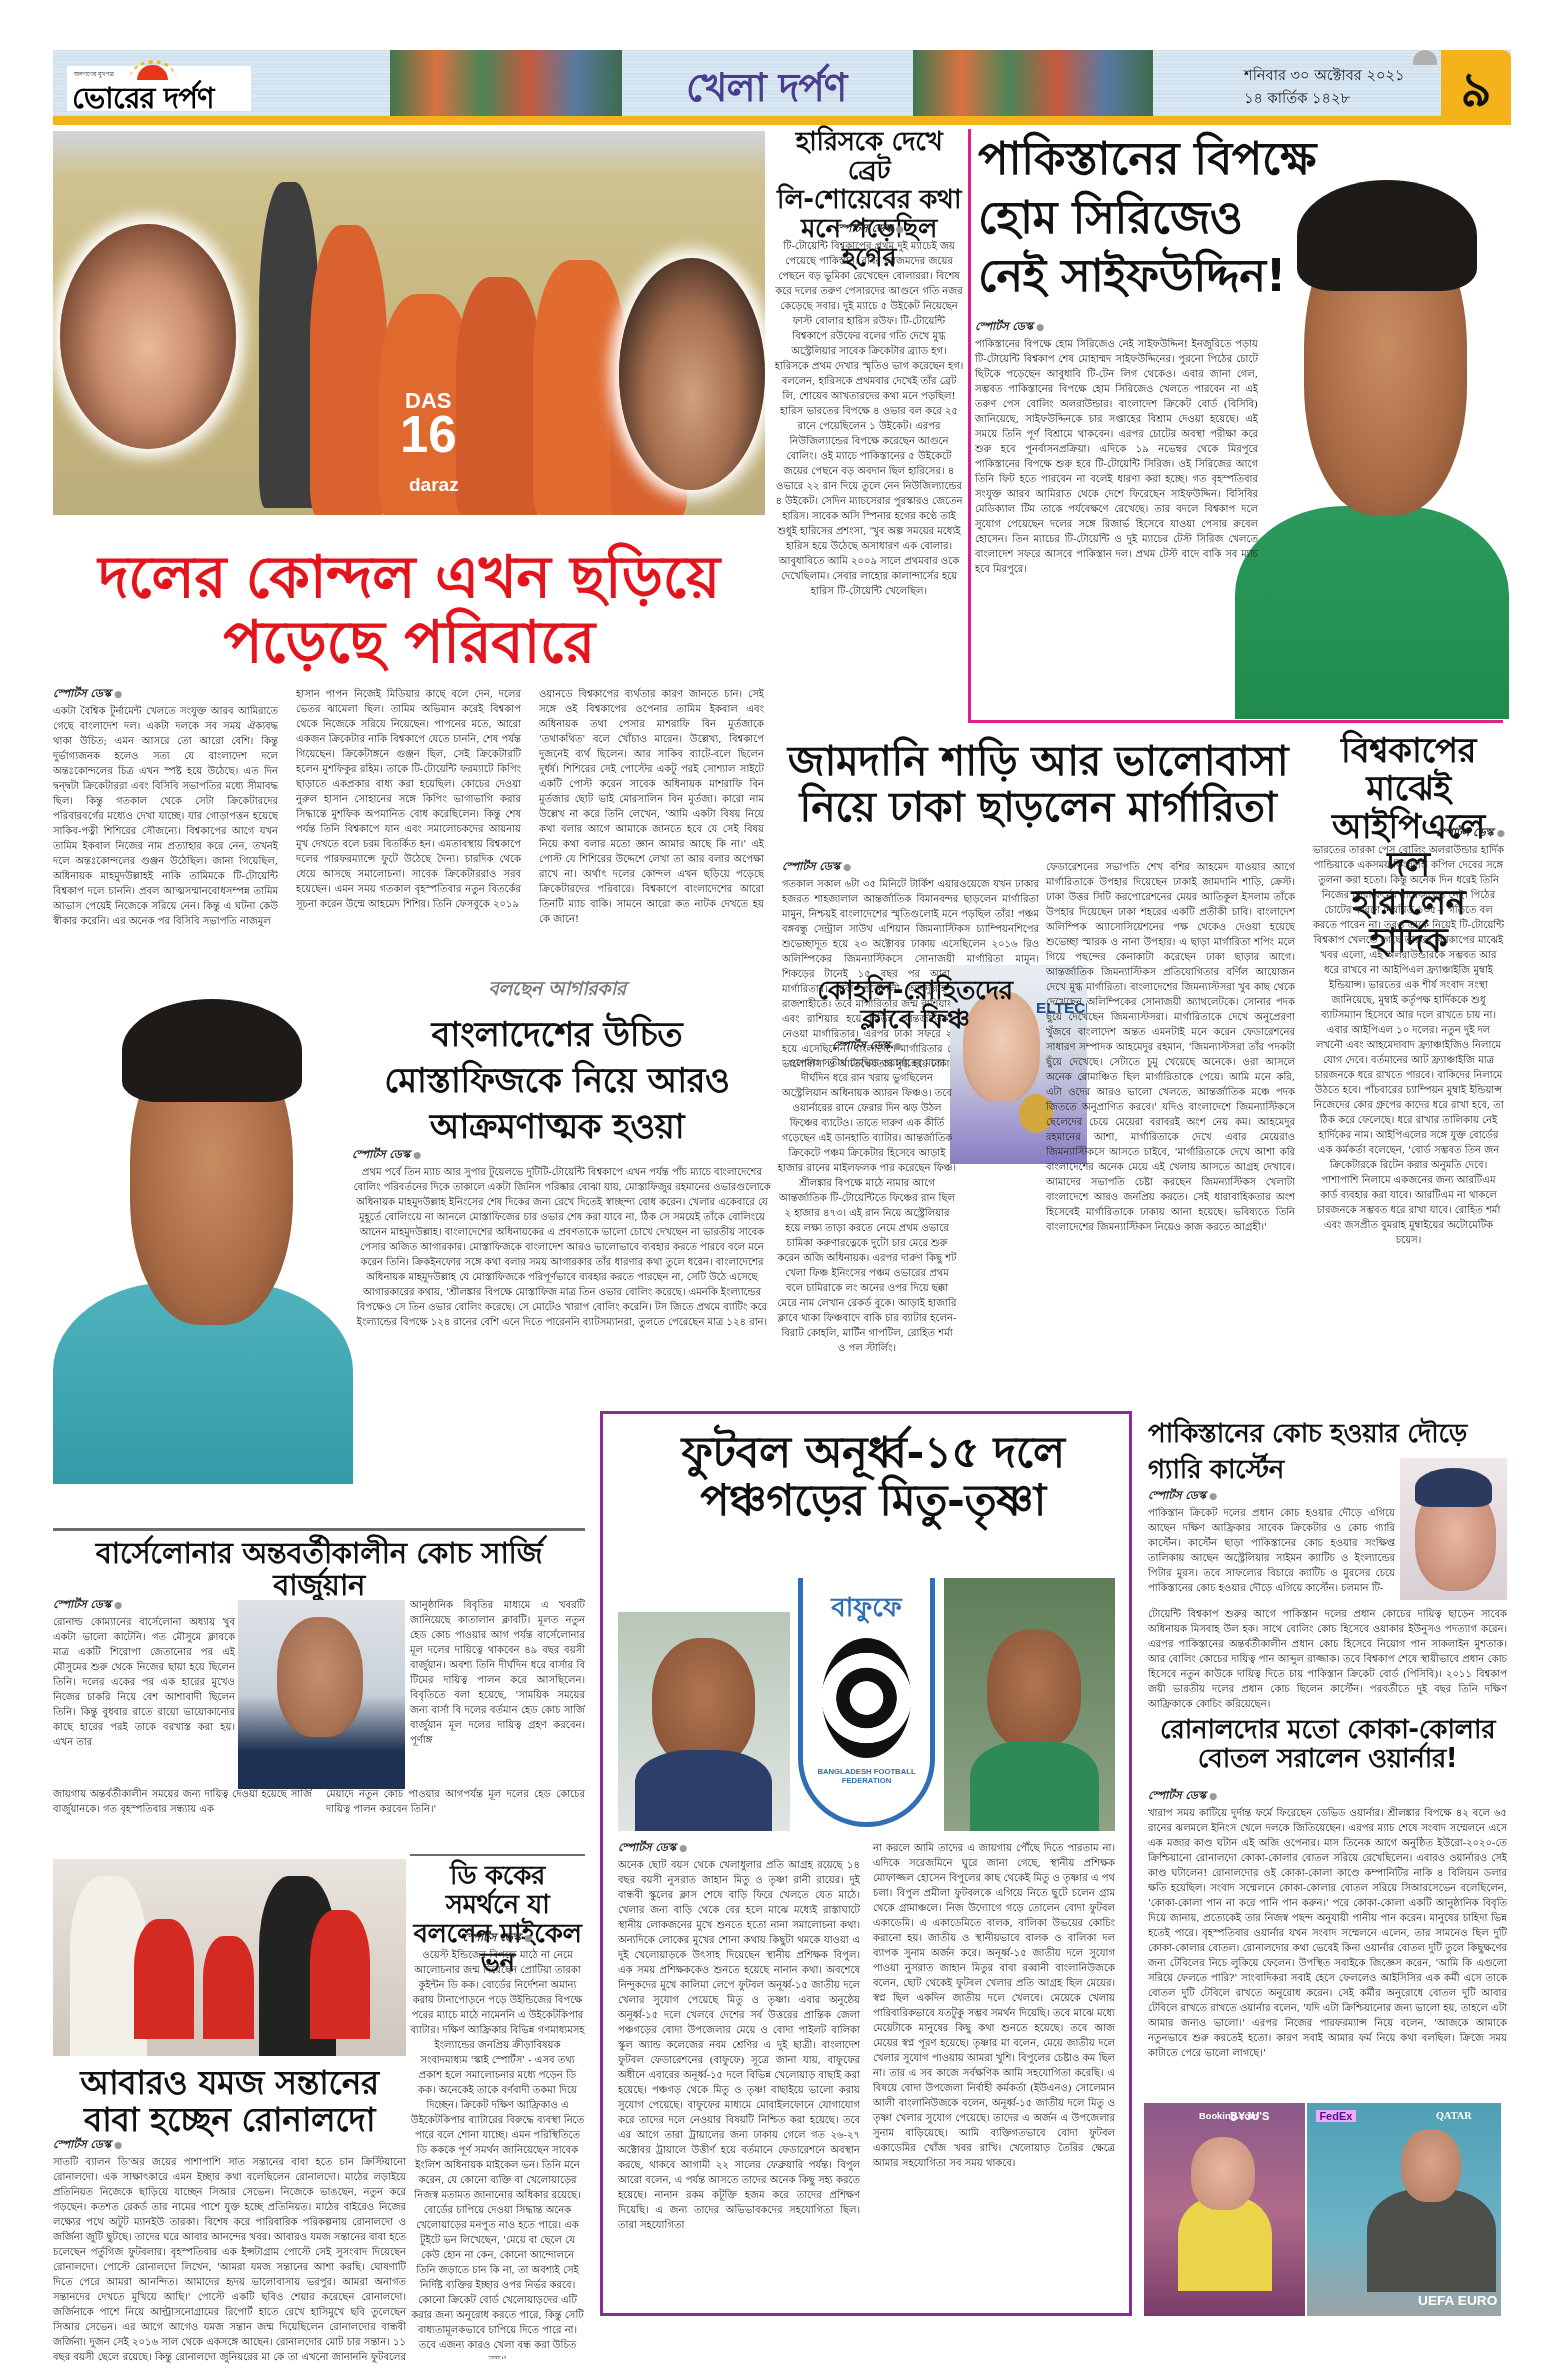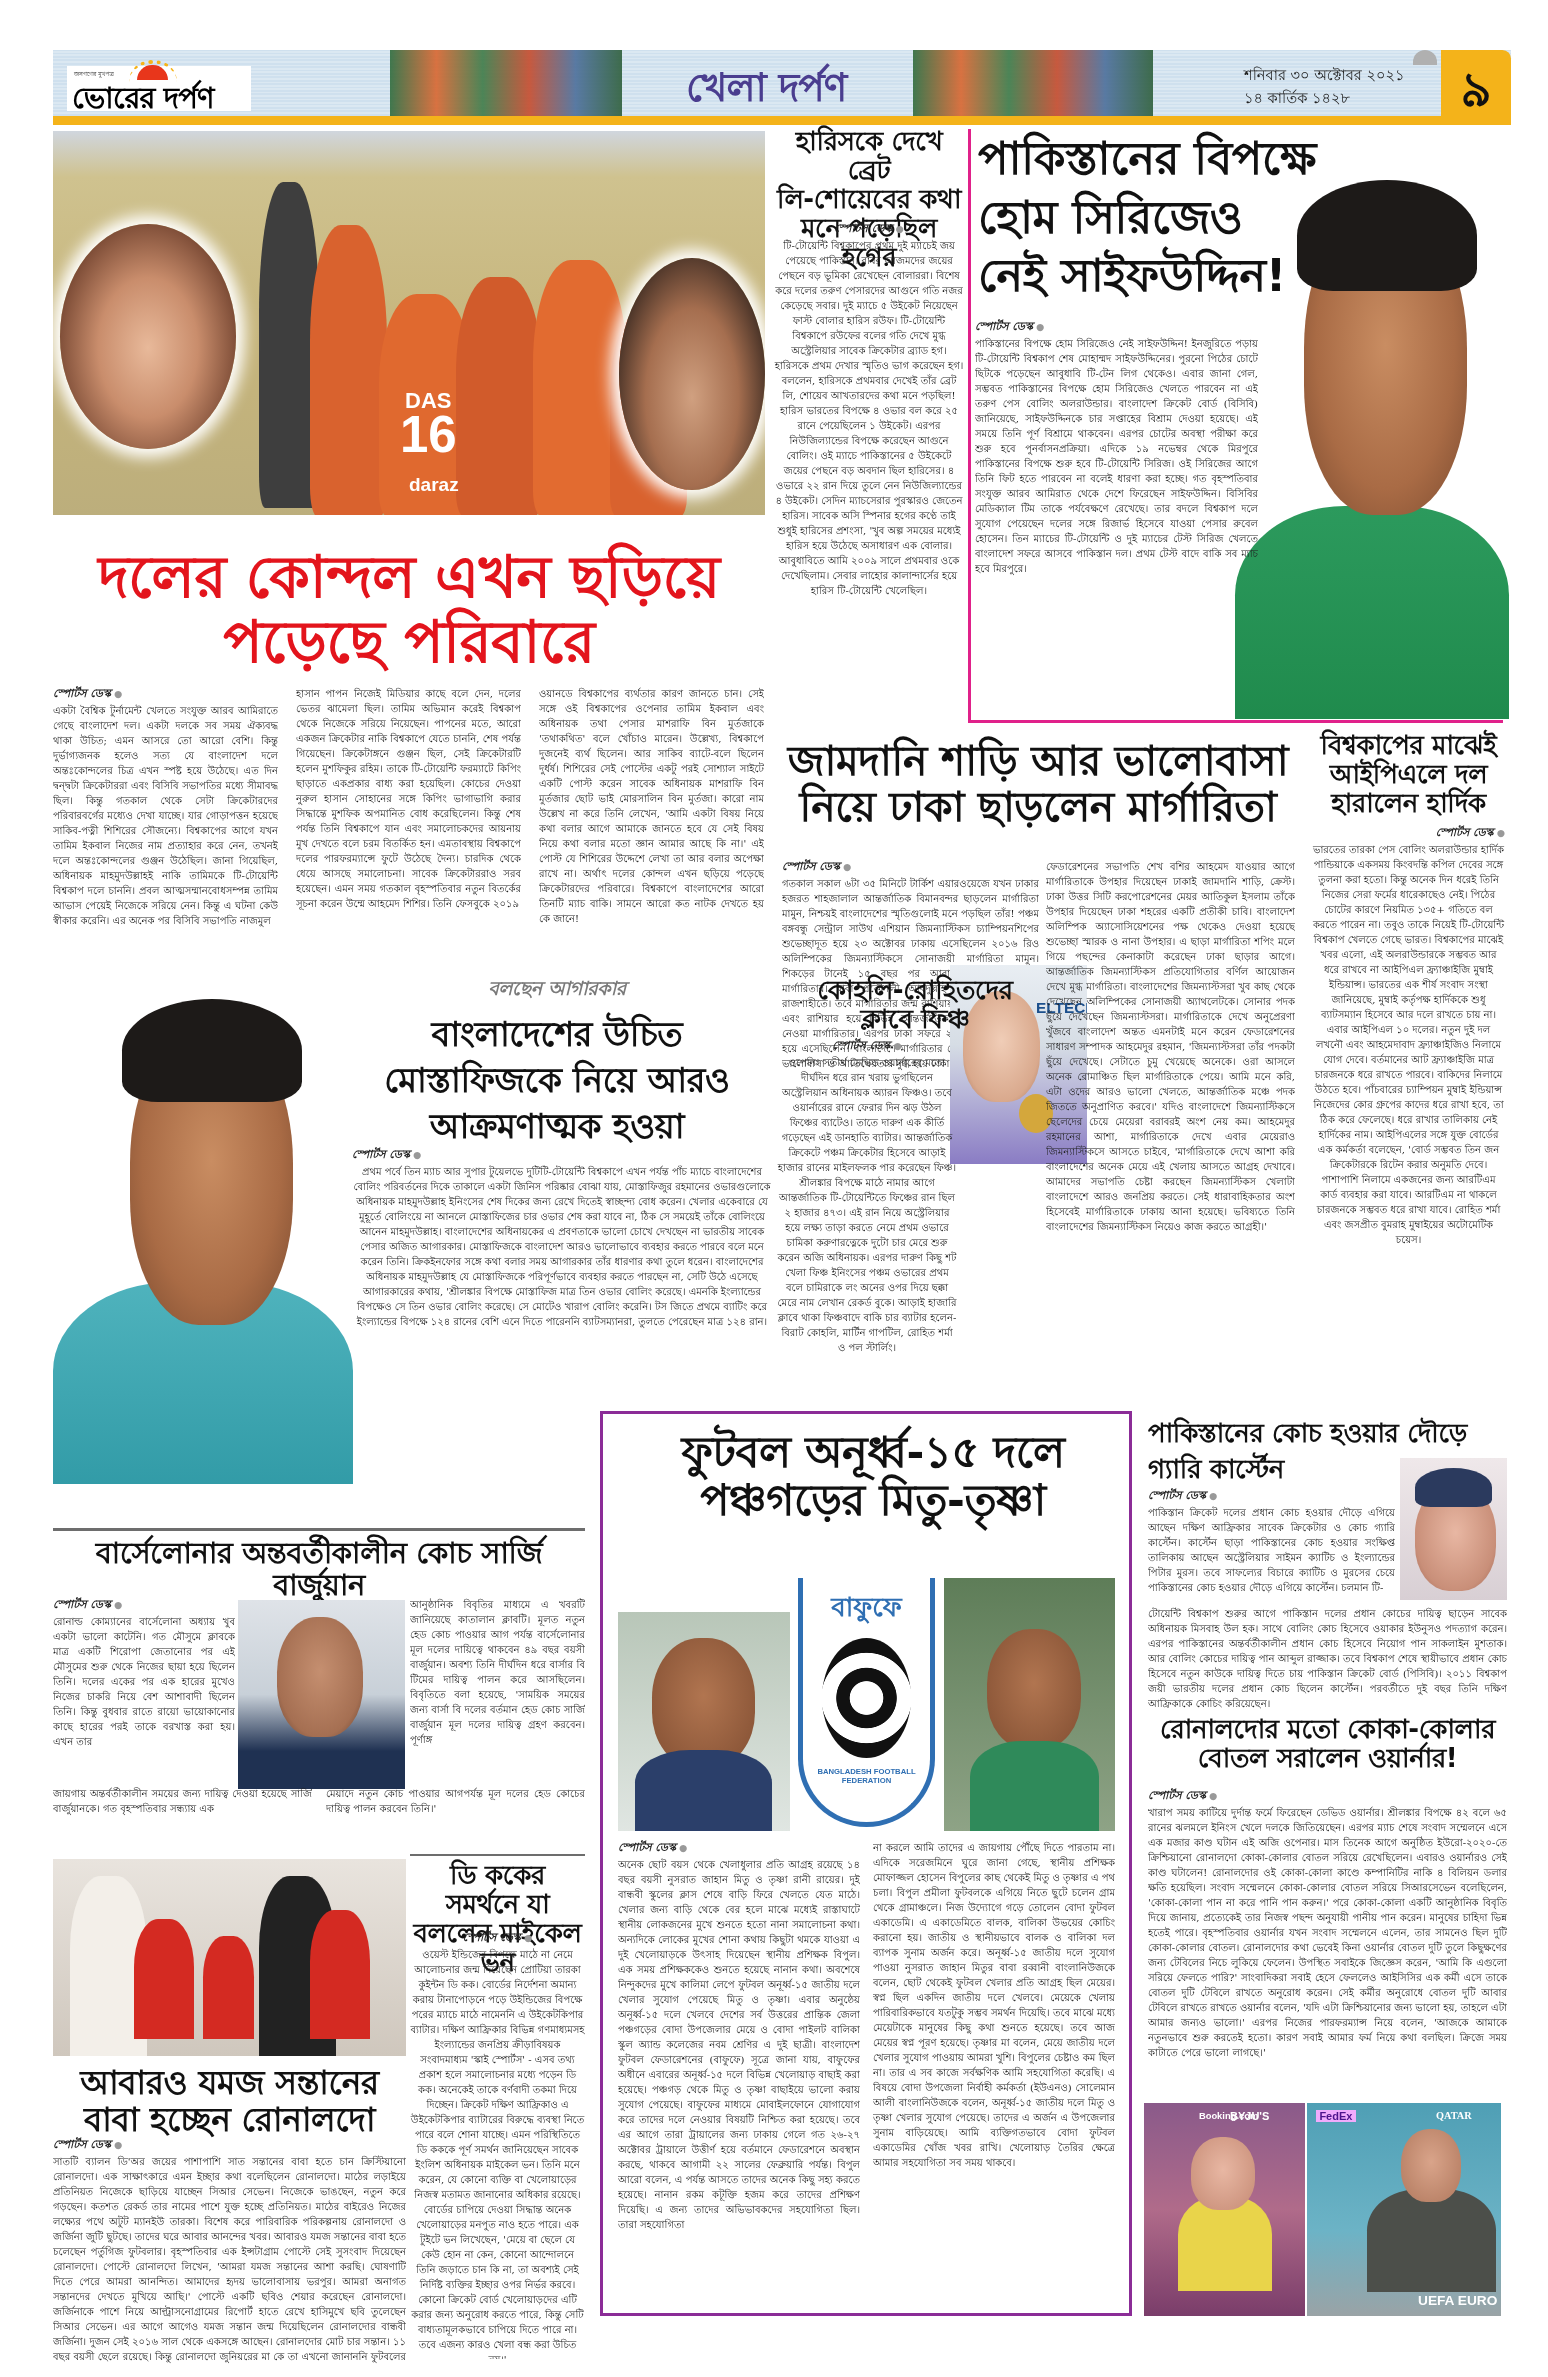--- a/index.html
+++ b/index.html
@@ -124,21 +124,21 @@
   <span class="byline">স্পোর্টস ডেস্ক</span>
   <span>গতকাল সকাল ৬টা ৩৫ মিনিটে টার্কিশ এয়ারওয়েজে যখন ঢাকার হজরত শাহজালাল আন্তর্জাতিক বিমানবন্দর ছাড়লেন মার্গারিতা মামুন, নিশ্চয়ই বাংলাদেশের স্মৃতিগুলোই মনে পড়ছিল তাঁর! পঞ্চম বঙ্গবন্ধু সেন্ট্রাল সাউথ এশিয়ান জিমন্যাস্টিকস চ্যাম্পিয়নশিপের শুভেচ্ছাদূত হয়ে ২৩ অক্টোবর ঢাকায় এসেছিলেন ২০১৬ রিও অলিম্পিকের জিমন্যাস্টিকসে সোনাজয়ী মার্গারিতা মামুন। শিকড়ের টানেই ১৫ বছর পর আবার বাংলাদেশে আসা মার্গারিতার। বাবা প্রকৌশলী আবদুল্লাহ আল মামুনের বাড়ি রাজশাহীতে। তবে মার্গারিতার জন্ম রাশিয়ায়। সেখানেই বেড়ে ওঠা এবং রাশিয়ার হয়ে বিভিন্ন আন্তর্জাতিক প্রতিযোগিতায় অংশ নেওয়া মার্গারিতার। এরপর ঢাকা সফরে ২০১৬ সালে মার্গারিতা হয়ে এসেছিলেন। বাংলাদেশে মার্গারিতার সোনাজয়ী জিমন্যাস্টের ভালোবাসা ও আতিথেয়তায় মুগ্ধ হয়ে ঢাকা ছেড়েছেন মার্গারিতা।</span>
 </div>
 <div class="photo" style="left:950px;top:965px;width:137px;height:199px;background:linear-gradient(180deg,#e9eef3 0%,#d6dde5 40%,#8a7cc4 100%);">
   <div class="abs" style="left:86px;top:34px;font-size:15.4px;font-weight:bold;color:#1b4f8c;font-family:'Liberation Sans',sans-serif;">ELTECH</div>
   <div class="face" style="left:13px;top:26px;width:77px;height:111px;background:radial-gradient(ellipse at 50% 45%, #f0cdb7 0%, #d9a98d 70%, #a27158 100%);"></div>
   <div class="abs" style="left:69px;top:129px;width:34px;height:39px;border-radius:50%;background:#d4a73c;"></div>
 </div>
 <div class="abs body-text" style="left:1046px;top:859px;width:249px;height:523px;">ফেডারেশনের সভাপতি শেখ বশির আহমেদ যাওয়ার আগে মার্গারিতাকে উপহার দিয়েছেন ঢাকাই জামদানি শাড়ি, ক্রেস্ট। ঢাকা উত্তর সিটি করপোরেশনের মেয়র আতিকুল ইসলাম তাঁকে উপহার দিয়েছেন ঢাকা শহরের একটি প্রতীকী চাবি। বাংলাদেশ অলিম্পিক অ্যাসোসিয়েশনের পক্ষ থেকেও দেওয়া হয়েছে শুভেচ্ছা স্মারক ও নানা উপহার। এ ছাড়া মার্গারিতা শপিং মলে গিয়ে পছন্দের কেনাকাটা করেছেন ঢাকা ছাড়ার আগে। আন্তর্জাতিক জিমন্যাস্টিকস প্রতিযোগিতার বর্ণিল আয়োজন দেখে মুগ্ধ মার্গারিতা। বাংলাদেশের জিমন্যাস্টসরা খুব কাছ থেকে দেখেছেন অলিম্পিকের সোনাজয়ী অ্যাথলেটকে। সোনার পদক ছুঁয়ে দেখেছেন জিমন্যাস্টসরা। মার্গারিতাকে দেখে অনুপ্রেরণা খুঁজবে বাংলাদেশ অন্তত এমনটাই মনে করেন ফেডারেশনের সাধারণ সম্পাদক আহমেদুর রহমান, 'জিমন্যাস্টসরা তাঁর পদকটা ছুঁয়ে দেখেছে। সেটাতে চুমু খেয়েছে অনেকে। ওরা আসলে অনেক রোমাঞ্চিত ছিল মার্গারিতাকে পেয়ে। আমি মনে করি, এটা ওদের আরও ভালো খেলতে, আন্তর্জাতিক মঞ্চে পদক জিততে অনুপ্রাণিত করবে।' যদিও বাংলাদেশে জিমন্যাস্টিকসে ছেলেদের চেয়ে মেয়েরা বরাবরই অংশ নেয় কম। আহমেদুর রহমানের আশা, মার্গারিতাকে দেখে এবার মেয়েরাও জিমন্যাস্টিকসে আসতে চাইবে, 'মার্গারিতাকে দেখে আশা করি বাংলাদেশের অনেক মেয়ে এই খেলায় আসতে আগ্রহ দেখাবে। আমাদের সভাপতি চেষ্টা করছেন জিমন্যাস্টিকস খেলাটা বাংলাদেশে আরও জনপ্রিয় করতে। সেই ধারাবাহিকতার অংশ হিসেবেই মার্গারিতাকে ঢাকায় আনা হয়েছে। ভবিষ্যতে তিনি বাংলাদেশের জিমন্যাস্টিকস নিয়েও কাজ করতে আগ্রহী।'</div>
 
-<div class="abs hl" style="left:1312px;top:731px;width:193px;font-size:26px;">
+<div class="abs hl" style="left:1312px;top:731px;width:193px;font-size:34px;">
   <div>বিশ্বকাপের মাঝেই</div>
   <div>আইপিএলে দল</div>
   <div>হারালেন হার্দিক</div>
 </div>
 <div class="abs body-text center-text" style="left:1312px;top:825px;width:193px;height:566px;">
   <span class="byline" style="text-align:right;">স্পোর্টস ডেস্ক</span>
   <span>ভারতের তারকা পেস বোলিং অলরাউন্ডার হার্দিক পান্ডিয়াকে একসময় কিংবদন্তি কপিল দেবের সঙ্গে তুলনা করা হতো। কিন্তু অনেক দিন ধরেই তিনি নিজের সেরা ফর্মের ধারেকাছেও নেই। পিঠের চোটের কারণে নিয়মিত ১৩৫+ গতিতে বল করতে পারেন না। তবুও তাকে নিয়েই টি-টোয়েন্টি বিশ্বকাপ খেলতে গেছে ভারত। বিশ্বকাপের মাঝেই খবর এলো, এই অলরাউন্ডারকে সম্ভবত আর ধরে রাখবে না আইপিএল ফ্র্যাঞ্চাইজি মুম্বাই ইন্ডিয়ান্স। ভারতের এক শীর্ষ সংবাদ সংস্থা জানিয়েছে, মুম্বাই কর্তৃপক্ষ হার্দিককে শুধু ব্যাটসম্যান হিসেবে আর দলে রাখতে চায় না। এবার আইপিএল ১০ দলের। নতুন দুই দল লখনৌ এবং আহমেদাবাদ ফ্র্যাঞ্চাইজিও নিলামে যোগ দেবে। বর্তমানের আট ফ্র্যাঞ্চাইজি মাত্র চারজনকে ধরে রাখতে পারবে। বাকিদের নিলামে উঠতে হবে। পাঁচবারের চ্যাম্পিয়ন মুম্বাই ইন্ডিয়ান্স নিজেদের কোর গ্রুপের কাদের ধরে রাখা হবে, তা ঠিক করে ফেলেছে। ধরে রাখার তালিকায় নেই হার্দিকের নাম। আইপিএলের সঙ্গে যুক্ত বোর্ডের এক কর্মকর্তা বলেছেন, 'বোর্ড সম্ভবত তিন জন ক্রিকেটারকে রিটেন করার অনুমতি দেবে। পাশাপাশি নিলামে একজনের জন্য আরটিএম কার্ড ব্যবহার করা যাবে। আরটিএম না থাকলে চারজনকে সম্ভবত ধরে রাখা যাবে। রোহিত শর্মা এবং জসপ্রীত বুমরাহ মুম্বাইয়ের অটোমেটিক চয়েস।</span>
 </div>
 
 <div class="photo" style="left:53px;top:965px;width:300px;height:519px;">

